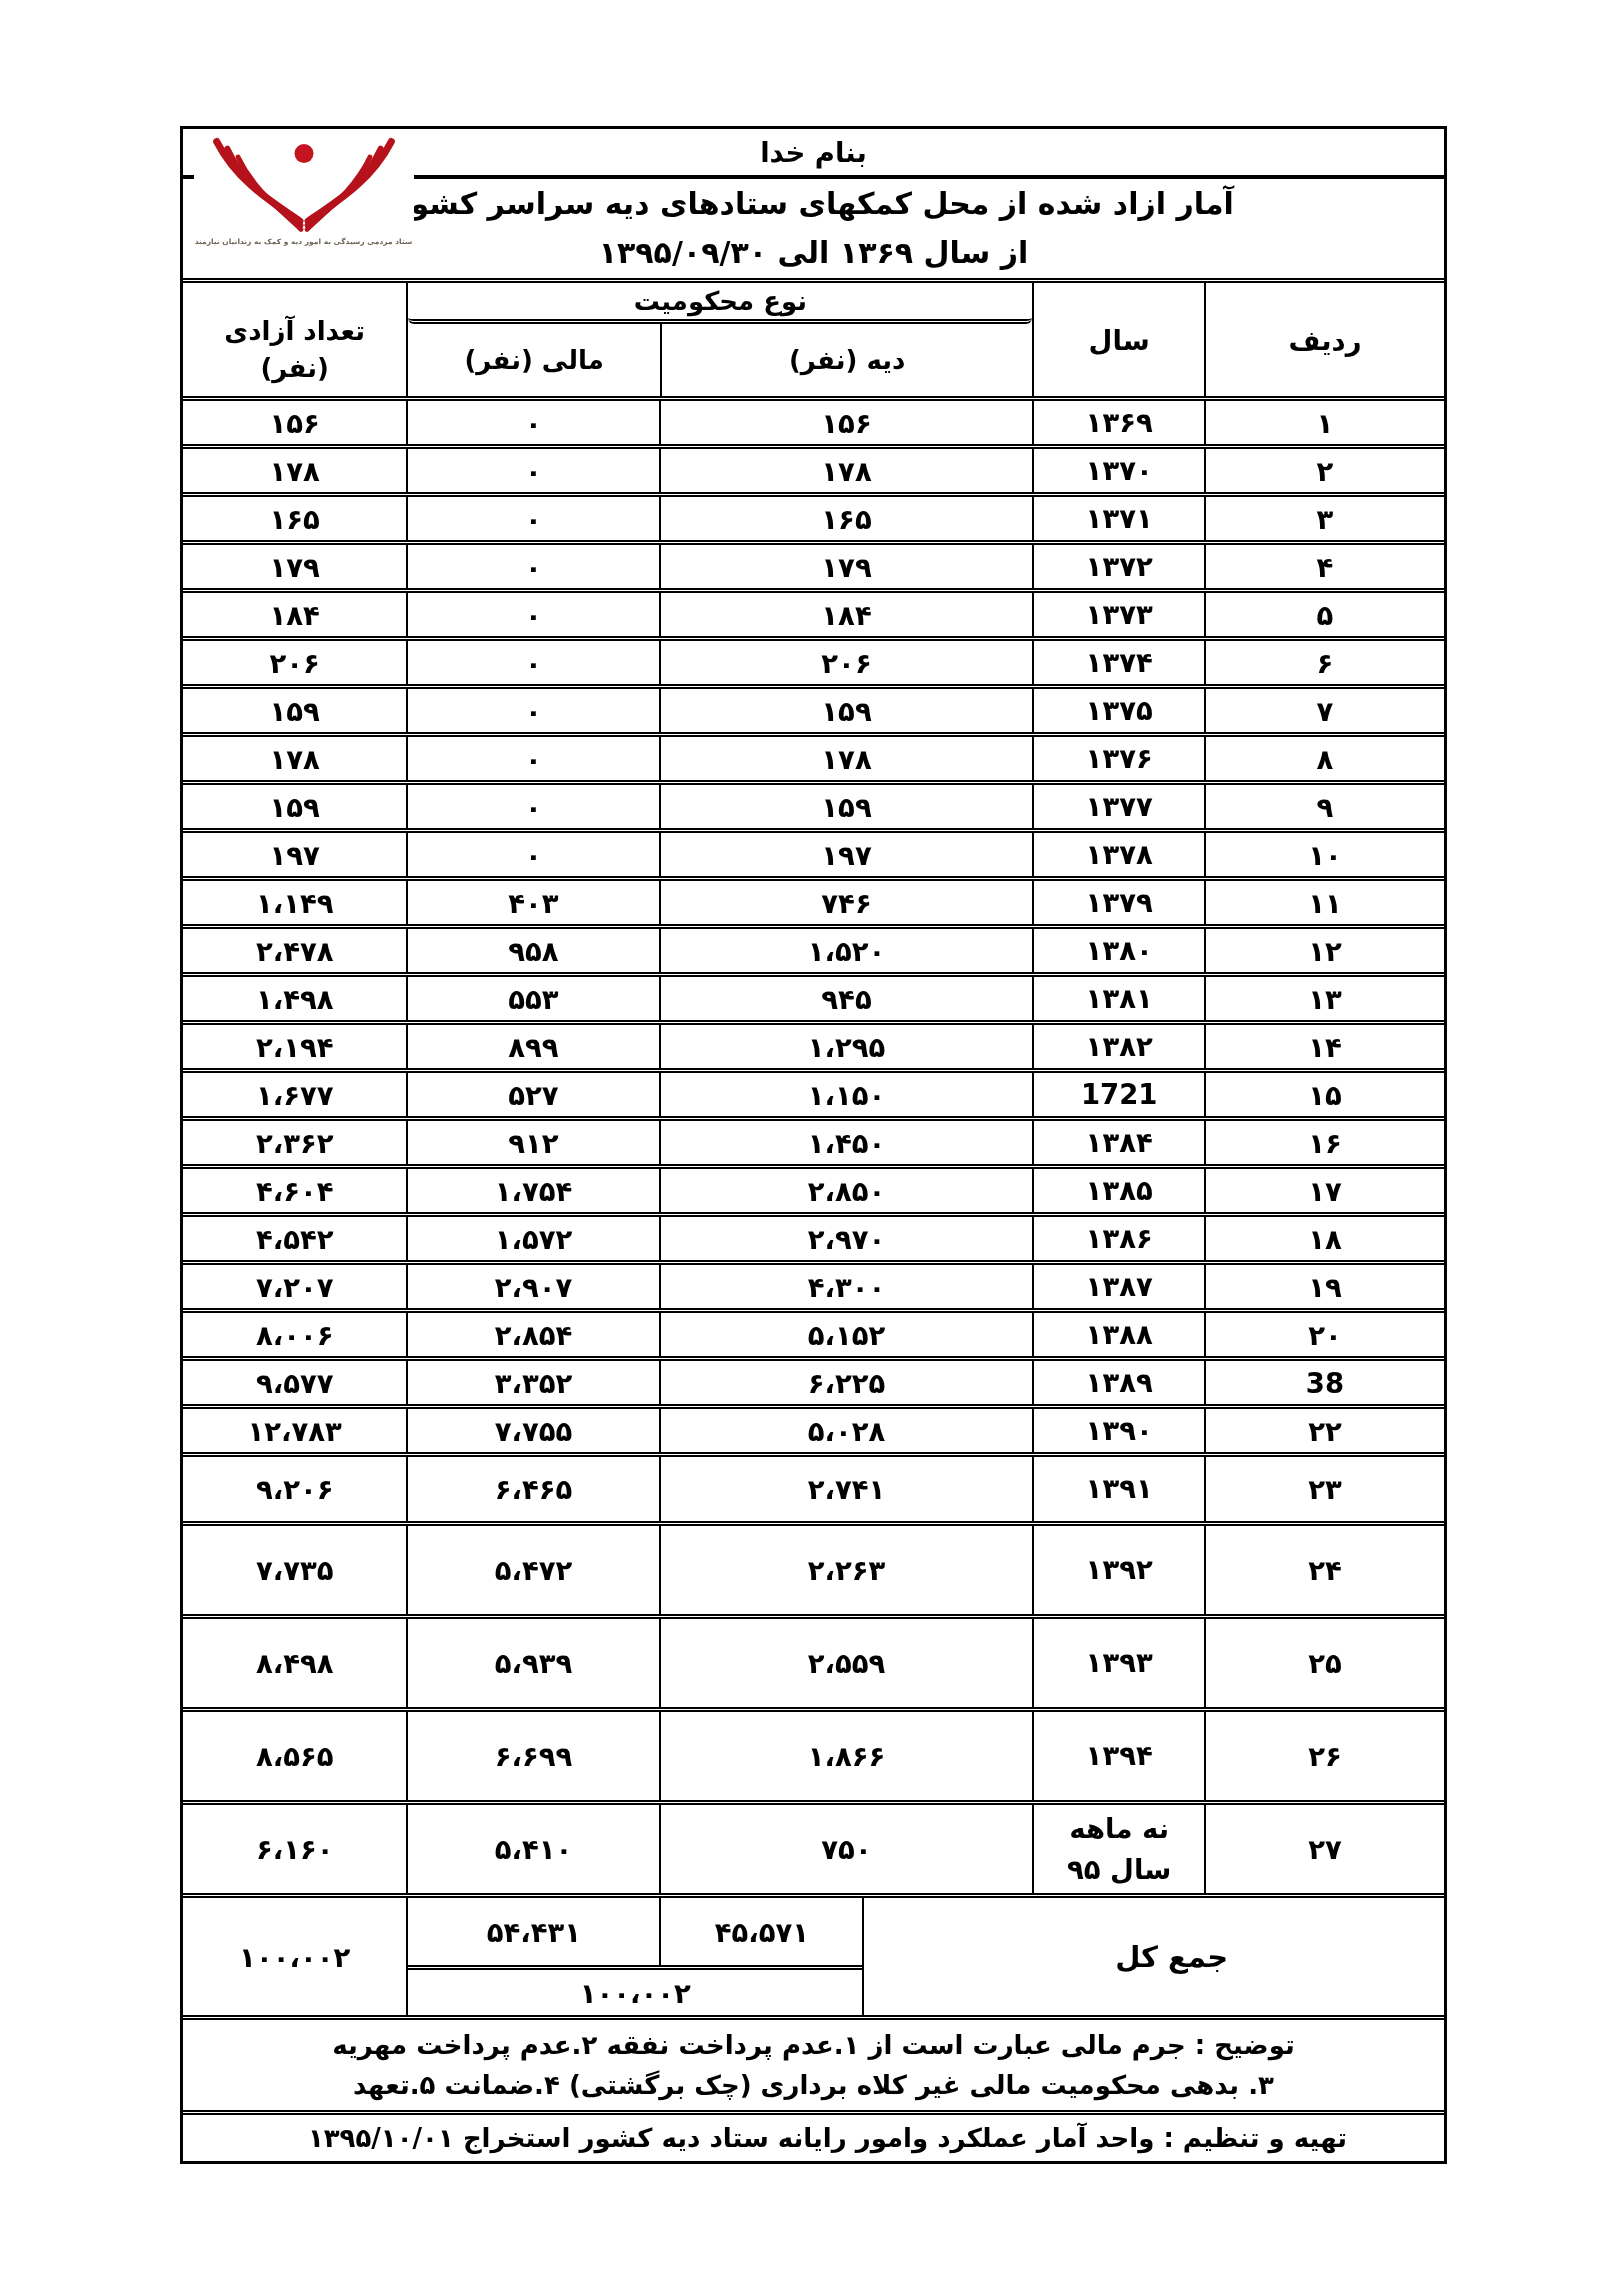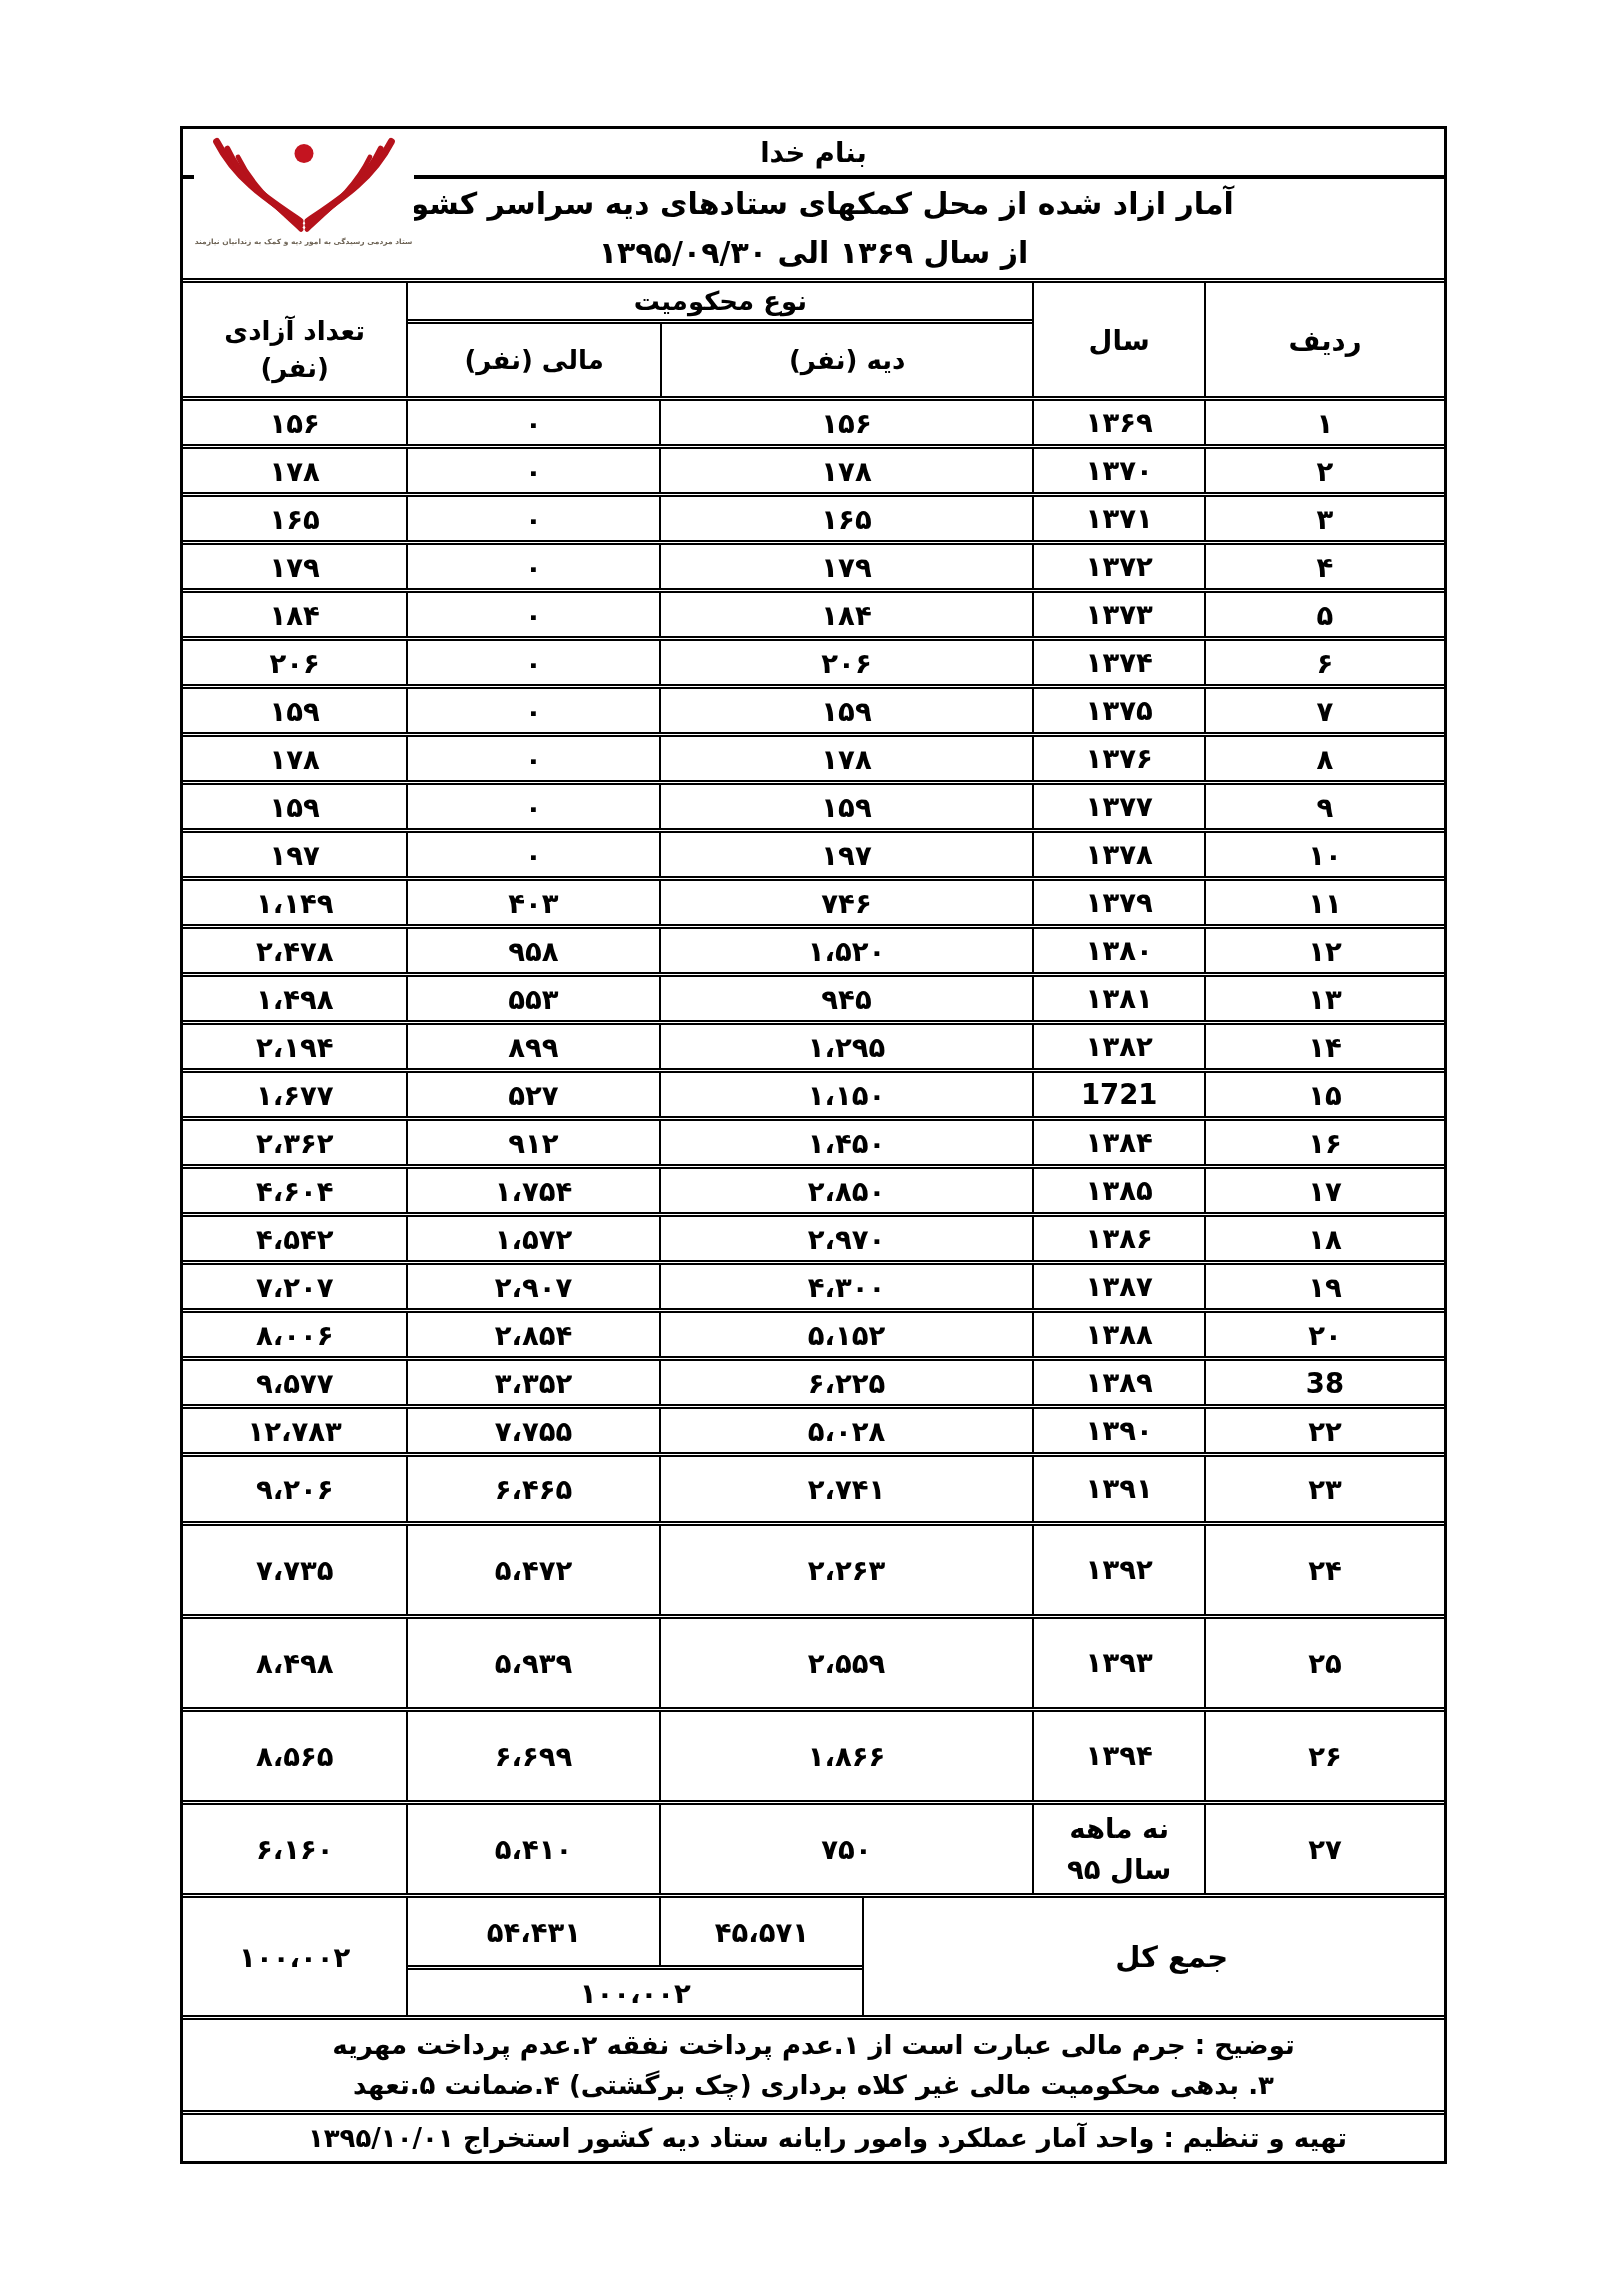--- a/index.html
+++ b/index.html
@@ -23,21 +23,21 @@
     display:flex;flex-direction:column;align-items:center;justify-content:flex-start;
   }
   .logo svg{width:196px;height:99px;display:block;}
   .logo-cap{font-size:7.5px;color:#6f6557;white-space:nowrap;margin-top:2.6px;transform:scaleY(.95);}
   
   .cell{display:flex;align-items:center;justify-content:center;box-sizing:border-box;}
   .thead{flex:none;height:118px;display:flex;border-top:5.2px double #000;box-sizing:border-box;}
   .c-radif{width:19.04%;font-size:27.5px;border-left:2px solid #000;}
   .c-sal{width:13.6%;font-size:27.5px;border-left:2px solid #000;}
   .c-conv{width:49.65%;display:flex;flex-direction:column;border-left:2px solid #000;box-sizing:border-box;}
-  .conv-top{height:41px;flex:none;display:flex;align-items:center;justify-content:center;font-size:26px;border-bottom:5.2px double #000;box-sizing:border-box;}
+  .conv-top{height:41px;flex:none;display:flex;align-items:center;justify-content:center;font-size:26px;border-bottom:5.2px double #000;box-sizing:border-box;border-radius:6px;}
   .conv-bot{flex:1;display:flex;}
   .c-diya{width:59.7%;font-size:26px;border-left:2px solid #000;}
   .c-mali{width:40.3%;font-size:26px;}
   .c-azadi{width:17.71%;flex-direction:column;justify-content:space-evenly;font-size:26px;padding:5px 0;margin-top:20px;}
   
   .row{flex:none;display:flex;border-top:5.9px double #000;box-sizing:border-box;}
   .r-s{height:48px;} .r-m{height:69px;} .r-l{height:93px;}
   .row .cell{font-size:27.5px;}
   .cc-no{width:19.04%;border-left:2px solid #000;}
   .cc-year{width:13.6%;border-left:2px solid #000;line-height:1.5;padding:1px 17px;text-align:center;}

